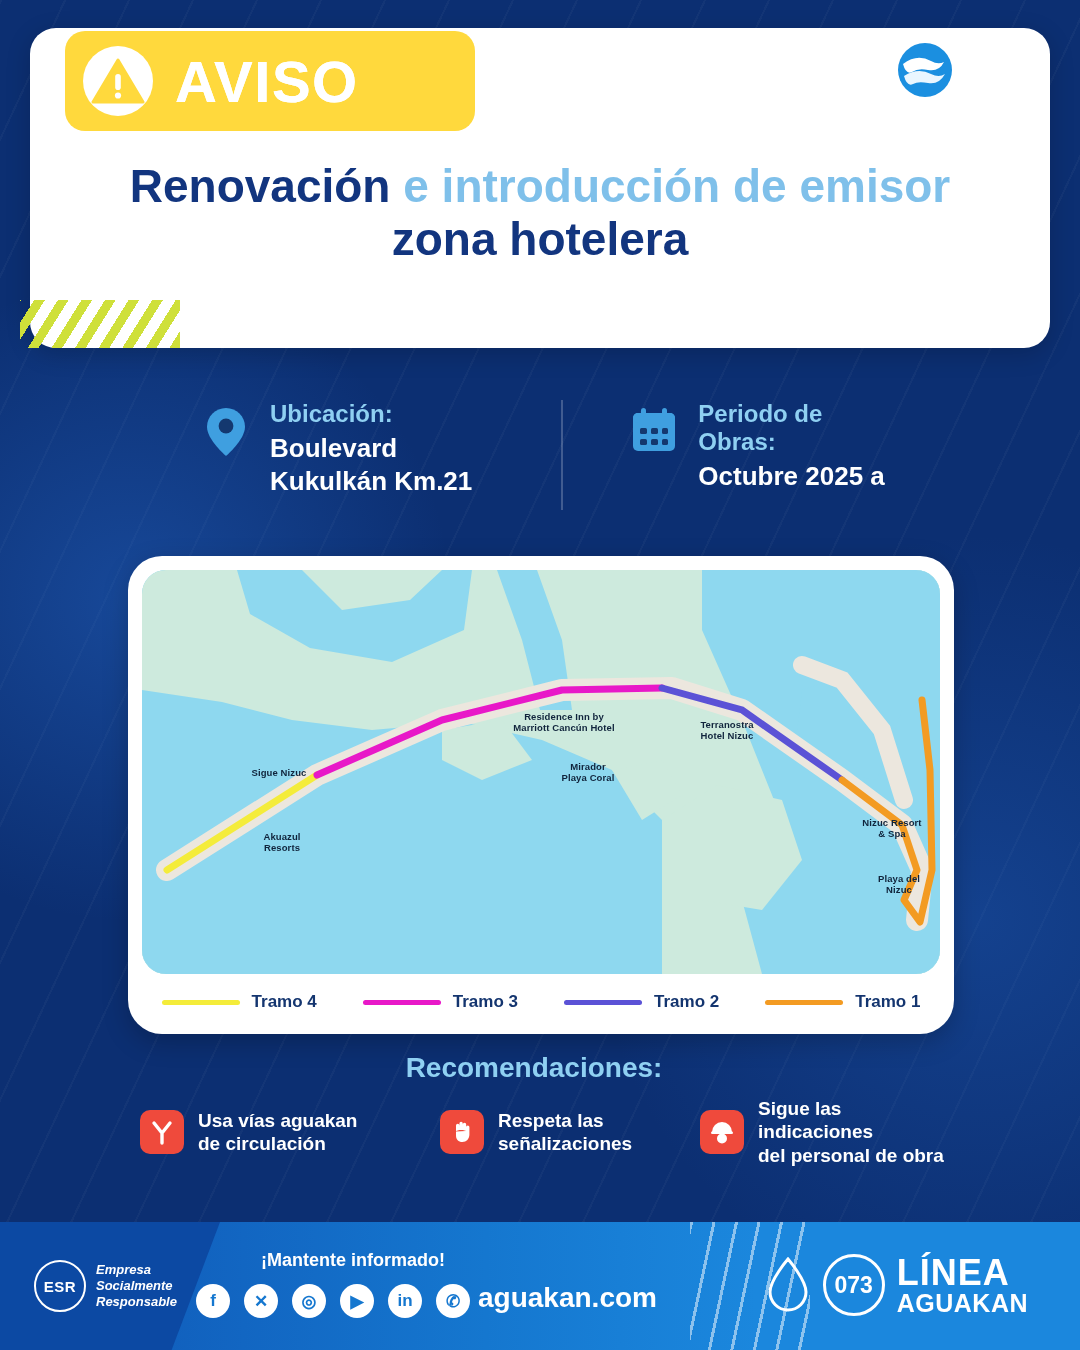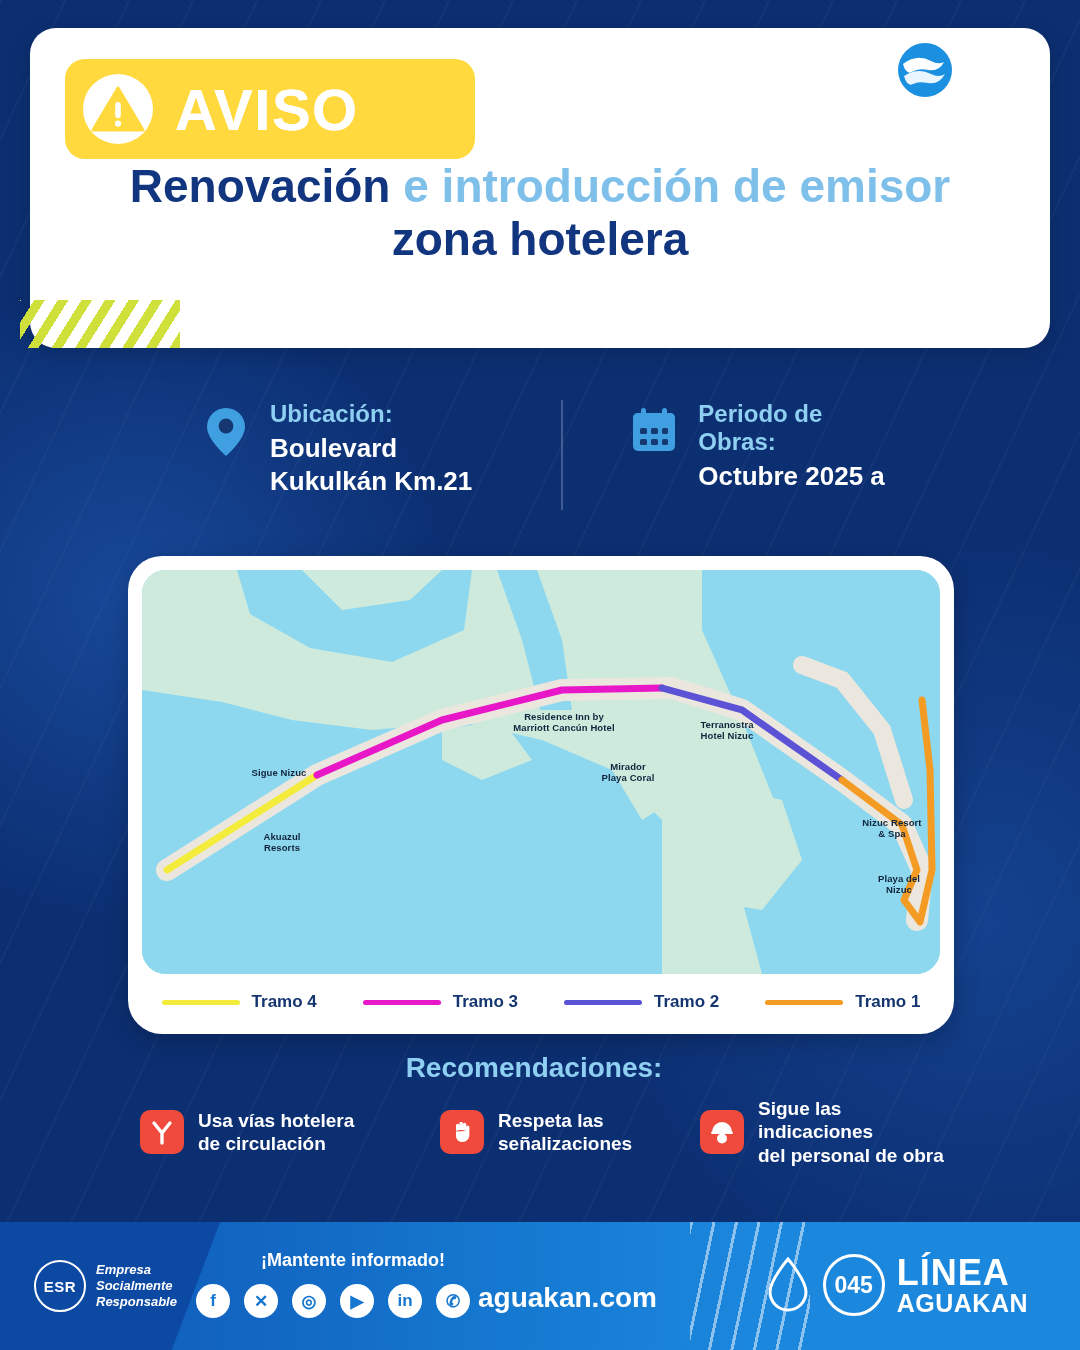--- a/index.html
+++ b/index.html
@@ -37,21 +37,21 @@
   }
 
   
   .header-card {
     position: absolute; left: 30px; top: 28px; width: 1020px; height: 320px;
     background: #ffffff;
     border-radius: 26px;
     box-shadow: 0 6px 24px rgba(0,0,0,0.18);
   }
   .aviso-tab {
-    position: absolute; left: 65px; top: 59px; width: 410px; height: 100px;
+    position: absolute; left: 65px; top: 31px; width: 410px; height: 100px;
     background: #ffd93d;
     border-radius: 20px;
     display: flex; align-items: center;
     z-index: 4;
   }
   .aviso-badge {
     width: 70px; height: 70px; margin-left: 18px; border-radius: 50%;
     background: #ffffff;
     display: flex; align-items: center; justify-content: center;
     flex: none;
@@ -304,21 +304,21 @@
         <path d="M175 205 L300 150 L420 120 L520 118" fill="none" stroke="#e818c8" stroke-width="7" stroke-linecap="round" stroke-linejoin="round"></path>
 
         <path d="M520 118 L600 140 L700 210" fill="none" stroke="#5b52d6" stroke-width="7" stroke-linecap="round"></path>
 
         <path d="M700 210 L760 255 L775 300 L762 330 L778 352 L790 300 L788 200 L780 130" fill="none" stroke="#f39b22" stroke-width="7" stroke-linecap="round" stroke-linejoin="round"></path>
       </svg>
 
       <div class="map-label" style="left:92px; top:198px; width:90px;">Sigue Nizuc</div>
       <div class="map-label" style="left:100px; top:262px; width:80px;">Akuazul<br>Resorts</div>
       <div class="map-label" style="left:352px; top:142px; width:140px;">Residence Inn by<br>Marriott Cancún Hotel</div>
-      <div class="map-label" style="left:436px; top:192px; width:100px;">Mirador<br>Playa Coral</div>
+      <div class="map-label" style="left:396px; top:192px; width:100px;">Mirador<br>Playa Coral</div>
       <div class="map-label" style="left:530px; top:150px; width:110px;">Terranostra<br>Hotel Nizuc</div>
       <div class="map-label" style="left:700px; top:248px; width:100px;">Nizuc Resort<br>&amp; Spa</div>
       <div class="map-label" style="left:712px; top:304px; width:90px;">Playa del<br>Nizuc</div>
 
     </div>
 
     <div class="legend">
       <div class="legend-item">
         <span class="legend-swatch" style="background:#f4ec3a"></span>
         <span class="legend-text">Tramo 4</span>
@@ -341,21 +341,21 @@
   <div class="rec-title">Recomendaciones:</div>
 
   <div class="rec-row">
     <div class="rec-item rec-1">
       <div class="rec-icon">
         <svg width="26" height="26" viewBox="0 0 26 26" aria-hidden="true">
           <path d="M13 24 V14 M13 14 L5 4 M13 14 L21 4" stroke="#ffffff" stroke-width="3.4" fill="none" stroke-linecap="round"></path>
         </svg>
       </div>
       <div class="rec-text">
-        <span>Usa vías hotelera</span><br>
+        <span>Usa vías aguakan</span><br>
         <span>de circulación</span>
       </div>
     </div>
 
     <div class="rec-item rec-2">
       <div class="rec-icon">
         <svg width="26" height="26" viewBox="0 0 26 26" aria-hidden="true">
           <path d="M7 12 V6.5 a1.7 1.7 0 0 1 3.4 0 V11 M10.4 11 V4.5 a1.7 1.7 0 0 1 3.4 0 V11 M13.8 11 V5.5 a1.7 1.7 0 0 1 3.4 0 V12 M17.2 12 V8 a1.6 1.6 0 0 1 3.2 0 v7.5 c0 4.5 -3 7.5 -7 7.5 c-4 0 -6.4 -2.6 -6.4 -6.5 V12.5 Z" fill="#ffffff"></path>
         </svg>
       </div>
@@ -403,20 +403,20 @@
       <div class="soc">in</div>
       <div class="soc">✆</div>
     </div>
 
     <div class="web">aguakan.com</div>
 
     <div class="linea">
       <svg width="46" height="58" viewBox="0 0 46 58" aria-hidden="true">
         <path d="M23 3 C23 3 5 24 5 36 a18 18 0 0 0 36 0 C41 24 23 3 23 3 Z" fill="none" stroke="#ffffff" stroke-width="3"></path>
       </svg>
-      <div class="linea-num">045</div>
+      <div class="linea-num">073</div>
       <div class="linea-words">
         <div class="linea-1">LÍNEA</div>
         <div class="linea-2">AGUAKAN</div>
       </div>
     </div>
   </div>
 </div>
 
 </body></html>

